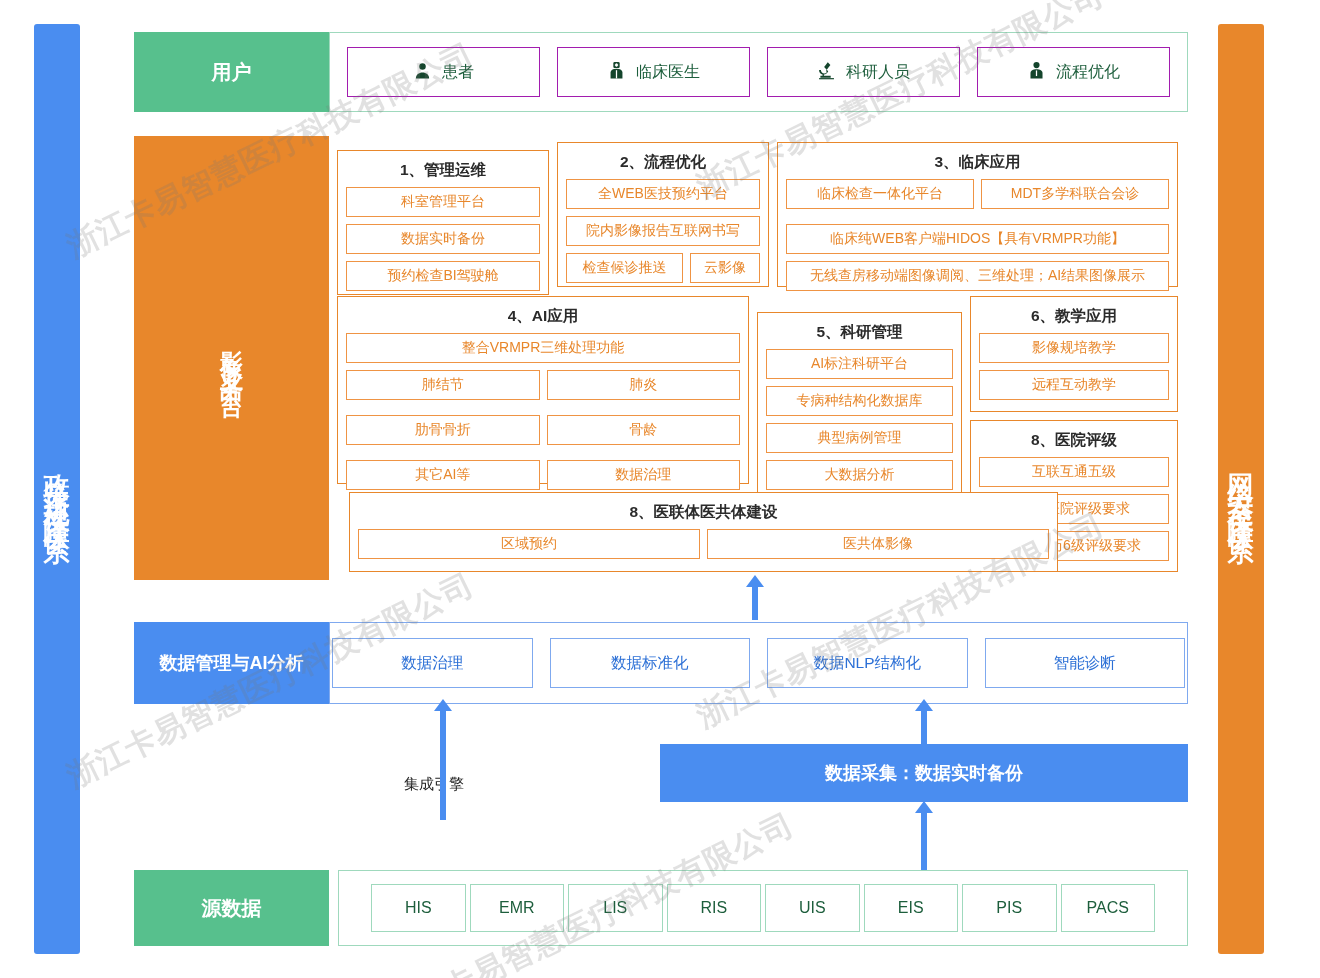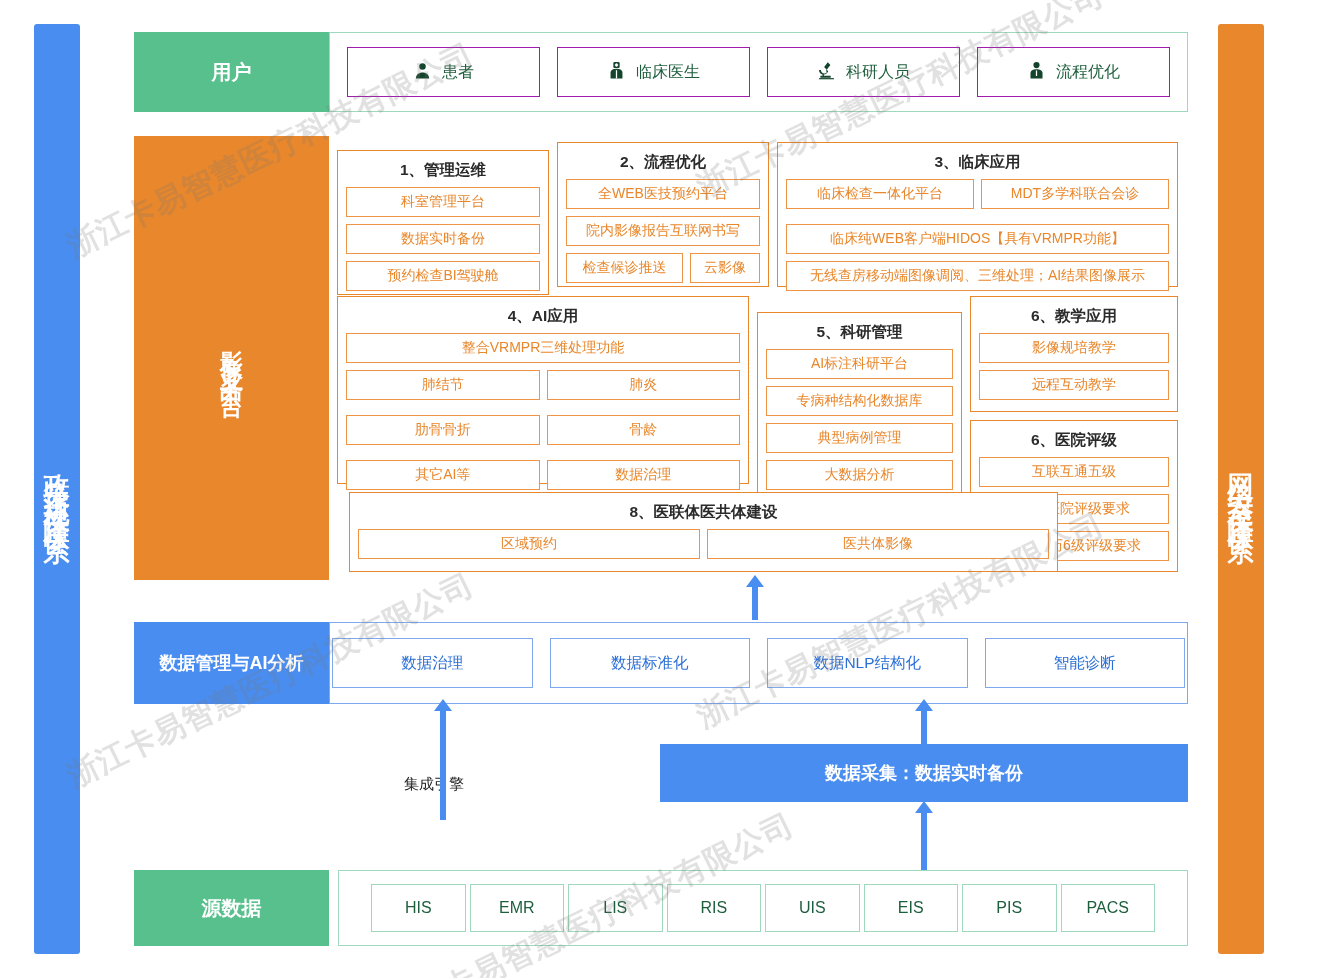--- a/index.html
+++ b/index.html
@@ -281,21 +281,21 @@
         <div class="obox">大数据分析</div>
       </div>
 
       <div class="ocard" style="left:641px; top:160px; width:208px; height:116px;">
         <div class="ocard-title">6、教学应用</div>
         <div class="obox">影像规培教学</div>
         <div class="obox">远程互动教学</div>
       </div>
 
       <div class="ocard" style="left:641px; top:284px; width:208px; height:152px;">
-        <div class="ocard-title">6、医院评级</div>
+        <div class="ocard-title">8、医院评级</div>
         <div class="obox">互联互通五级</div>
         <div class="obox">三甲医院评级要求</div>
         <div class="obox">电子病历6级评级要求</div>
       </div>
 
       <div class="ocard" style="left:20px; top:356px; width:709px; height:80px;">
         <div class="ocard-title">8、医联体医共体建设</div>
         <div class="orow">
           <div class="obox">区域预约</div>
           <div class="obox">医共体影像</div>

